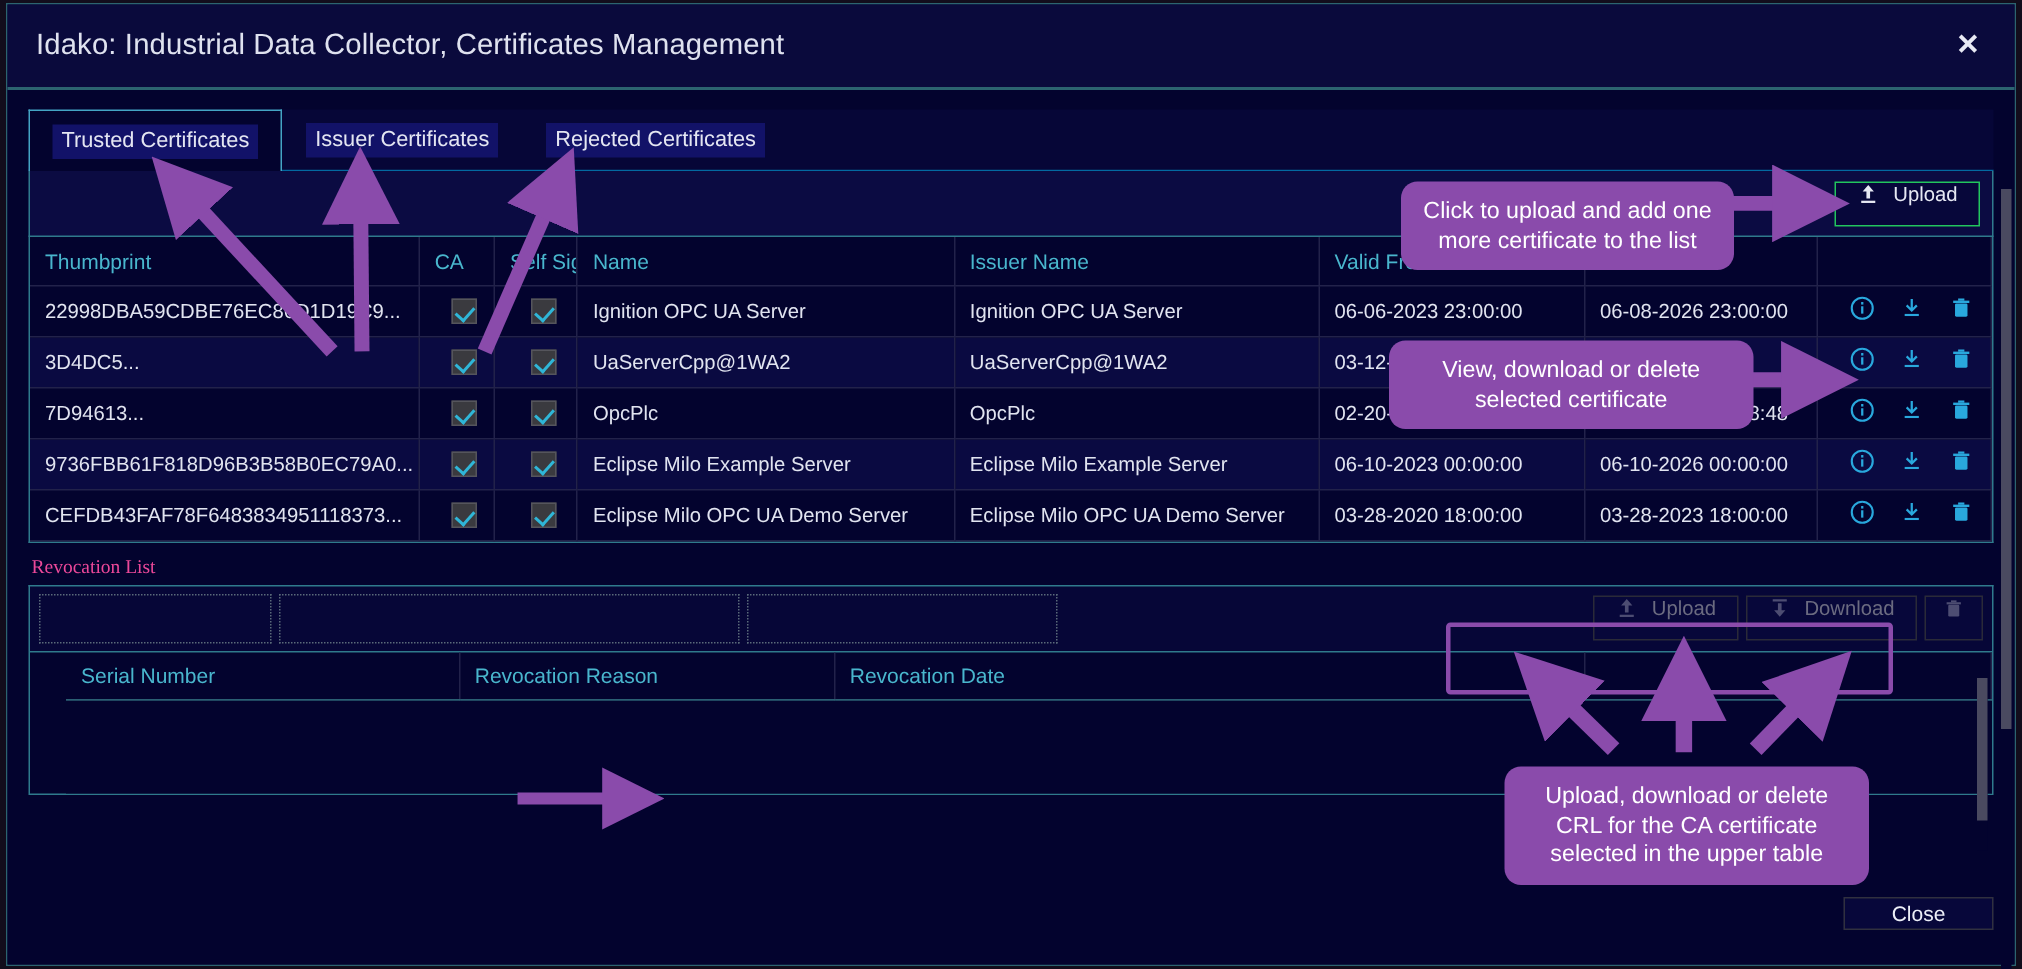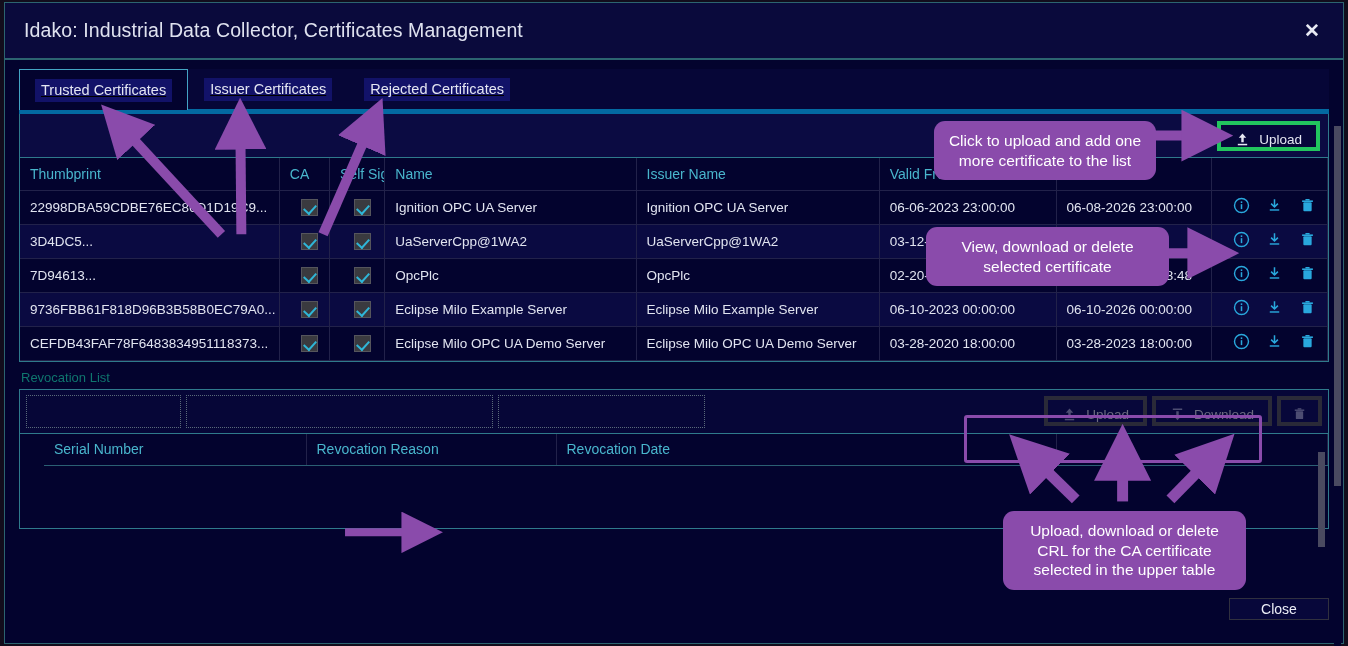--- a/index.html
+++ b/index.html
@@ -40,23 +40,22 @@
   .body {
     flex: 1; position: relative;
     background: #03032e;
     padding: 14px 14px 0 14px;
   }
 
   
   .tabstrip {
     height: 40px;
     display: flex; align-items: flex-end;
-    border-bottom: 5px solid #0369a1;
+    border-bottom: 1px solid #0369a1;
     position: relative;
-    text-decoration: underline;
   }
   .tab {
     height: 40px; padding: 0 15px;
     display: flex; align-items: center;
     color: #e4e6f2; font-size: 14.5px;
     background: #060637;
     border: 1px solid transparent;
     border-bottom: none;
     cursor: pointer; white-space: nowrap;
   }
@@ -73,23 +72,23 @@
 
   
   .toolbar {
     height: 44px; background: #0b0b42;
     border-left: 1px solid #2f7a8c; border-right: 1px solid #2f7a8c;
     border-bottom: 1px solid #2f7a8c;
     display: flex; align-items: center; justify-content: flex-end;
     padding-right: 8px;
   }
   .btn {
-    display: flex; align-items: flex-end; gap: 9px;
+    display: flex; align-items: flex-start; gap: 9px;
     height: 30px; padding: 0 14px;
-    background: #07073a; border: 4px solid #22c55e;
+    background: #07073a; border: 1px solid #22c55e;
     color: #e6e8f3; font-size: 13.5px; cursor: pointer;
   }
   .btn svg { display: block; }
 
   
   .grid-wrap {
     border: 1px solid #2f7a8c; border-top: none;
     background: #03032e;
   }
   table.grid { width: 100%; border-collapse: collapse; table-layout: fixed; }
@@ -118,21 +117,21 @@
   .chk::after {
     content: ""; position: absolute; left: 4px; top: 2px;
     width: 6px; height: 10px; border: solid #2fb6d8;
     border-width: 0 2px 2px 0; transform: rotate(42deg);
   }
   td.actions { text-align: center; padding-left: 0; }
   td.actions .ico { display: inline-block; margin: 0 6px; cursor: pointer; vertical-align: middle; }
 
   
   .rev-label {
-    color: #0f766e; font-size: 13px; padding: 8px 0 4px 2px;
+    color: #ec4899; font-size: 13px; padding: 8px 0 4px 2px; font-family: Liberation Serif, serif;
   }
   .rev-filter {
     height: 44px; background: #060637;
     border: 1px solid #2f7a8c; border-bottom: none;
     display: flex; align-items: center; gap: 5px; padding: 0 6px;
     position: relative;
   }
   .rev-in {
     height: 33px; background: #060637;
     border: 1px dotted #5a6a7a;

